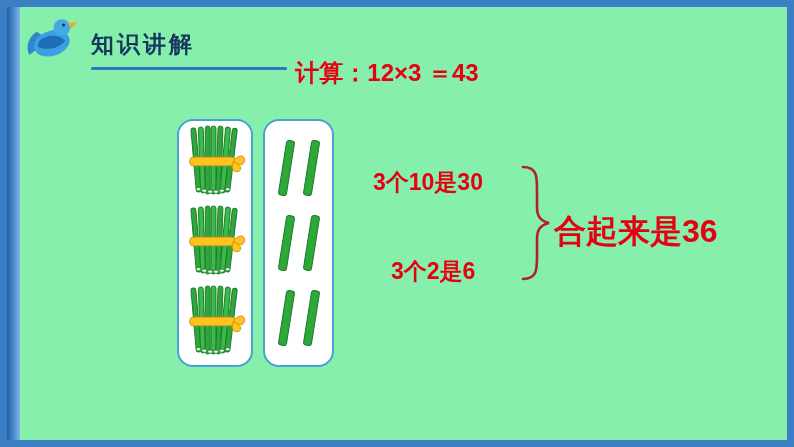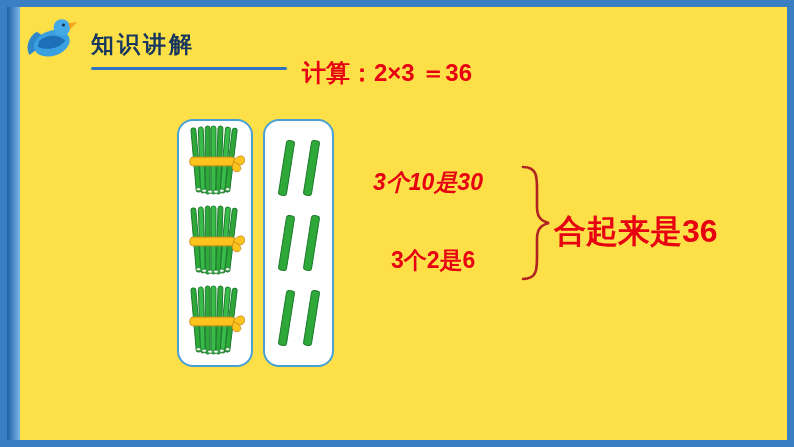--- a/index.html
+++ b/index.html
@@ -1,20 +1,20 @@
 <!DOCTYPE html>
 <html><head>
 <meta charset="utf-8">
 <style>
   html,body{margin:0;padding:0;background:#ffffff;}
   .slide{
     position:relative;
     width:794px;height:447px;
     box-sizing:border-box;
-    background:#fde047;
+    background:#86efac;
     border:7px solid #3a7fc1;
     overflow:hidden;
     font-family:"Liberation Sans","DejaVu Sans",sans-serif;
   }
   .left-strip{
     position:absolute;left:0;top:0;bottom:0;width:13px;
     background:linear-gradient(to right,#1d5fa8,#7db7e8);
   }
   .header{
     position:absolute;left:16px;top:8px;
@@ -43,22 +43,22 @@
   .box-singles{left:256px;width:71px;}
   .pair{display:flex;gap:16px;}
   .stick{
     width:7px;height:54px;
     background:#2fa83a;border:1px solid #1b7a2b;border-radius:3px;
     transform:rotate(9deg);
   }
   .label{
     position:absolute;font-weight:bold;color:#e60012;font-size:23px;white-space:nowrap;
   }
-  .label-tens{left:366px;top:160px;font-style:italic;}
-  .label-ones{left:384px;top:238px;}
+  .label-tens{left:366px;top:160px;}
+  .label-ones{left:384px;top:249px;}
   .label-total{left:547px;top:203px;font-size:32px;}
   .brace{position:absolute;left:512px;top:156px;width:34px;height:120px;}
 </style>
 </head>
 <body>
 
 <div class="slide">
   <div class="left-strip"></div>
 
   <div class="header">
@@ -71,21 +71,21 @@
         <circle cx="47" cy="12" r="1.8" fill="#12304f"></circle>
         <path d="M18 31 C28 22 43 24 49 31 C41 41 27 43 16 38 Z" fill="#1d6fb8"></path>
       </svg>
     </span>
     <div class="title-wrap">
       <span class="page-title">知识讲解</span>
       <div class="title-underline"></div>
     </div>
   </div>
 
-  <div class="equation">计算：2×3 ＝36</div>
+  <div class="equation">计算：12×3 ＝43</div>
 
   <div class="stickbox box-bundles">
 
     <span>
       <svg viewBox="0 0 60 74" width="60" height="72">
         <g stroke="#1b7a2b" stroke-width="1">
           <rect x="8" y="3" width="5" height="66" rx="2.5" fill="#2fa83a" transform="rotate(-5 10 36)"></rect>
           <rect x="14" y="2" width="5" height="68" rx="2.5" fill="#38bb48" transform="rotate(-2 16 36)"></rect>
           <rect x="20" y="1" width="5" height="70" rx="2.5" fill="#2fa83a"></rect>
           <rect x="26" y="1" width="5" height="70" rx="2.5" fill="#38bb48"></rect>

